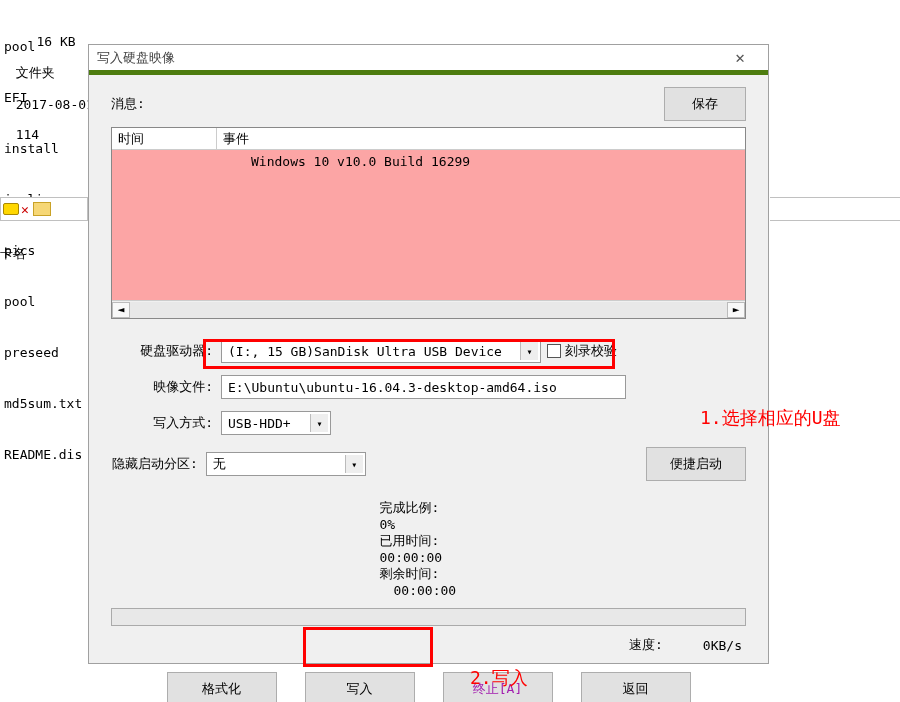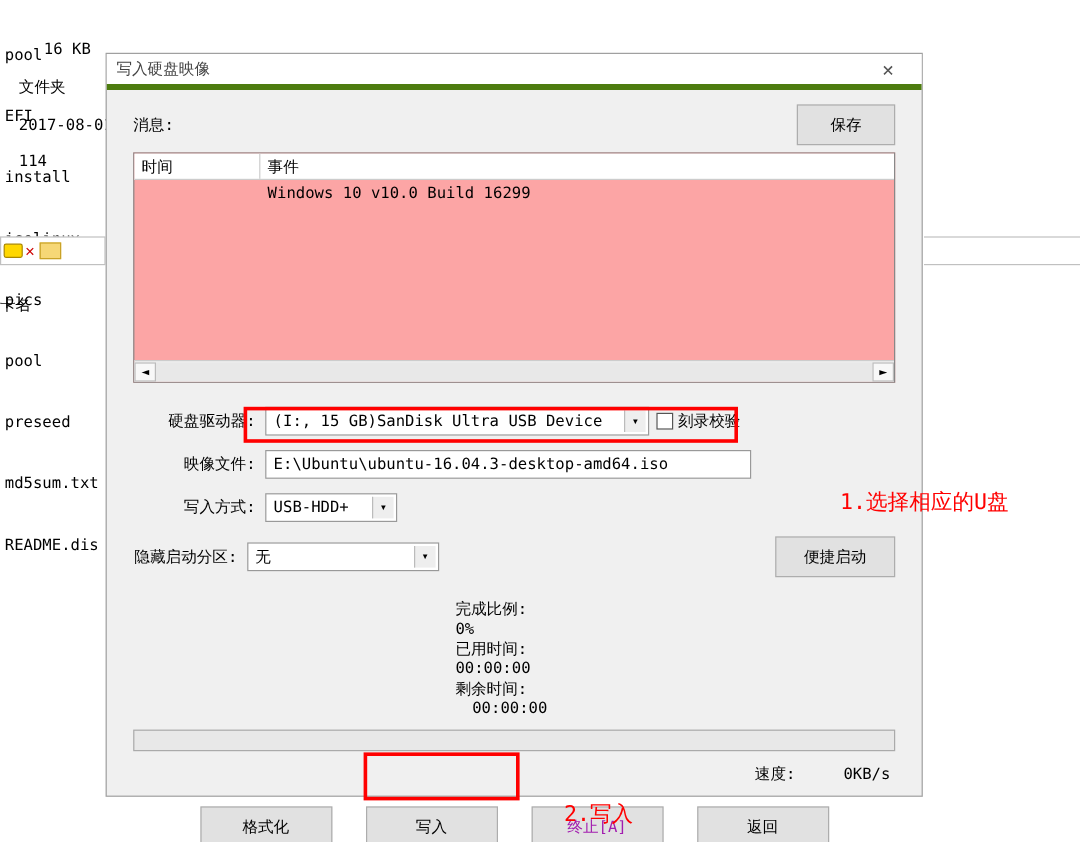--- a/index.html
+++ b/index.html
@@ -143,21 +143,21 @@
     background: #fff;
     height: 22px;
     align-items: center;
     font-size: 13px;
   }
   .log-head .col1 { width: 105px; padding-left: 6px; border-right: 1px solid #ccc; height: 100%; display: flex; align-items: center; }
   .log-head .col2 { flex: 1; padding-left: 6px; }
   .log-rows { flex: 1; padding: 4px 0 0 0; font-size: 13px; overflow: hidden; }
   .log-rows .r { display: flex; }
   .log-rows .c1 { width: 105px; padding-left: 6px; }
-  .log-rows .c2 { flex: 1; padding-left: 6px; }
+  .log-rows .c2 { flex: 1; padding-left: 6px; margin-left: 28px; }
   .hscroll {
     height: 18px;
     border-top: 1px solid #ccc;
     display: flex;
     align-items: center;
     background: #f0f0f0;
   }
   .hscroll .arrowbtn {
     width: 18px; height: 16px;
     border: 1px solid #bbb;

